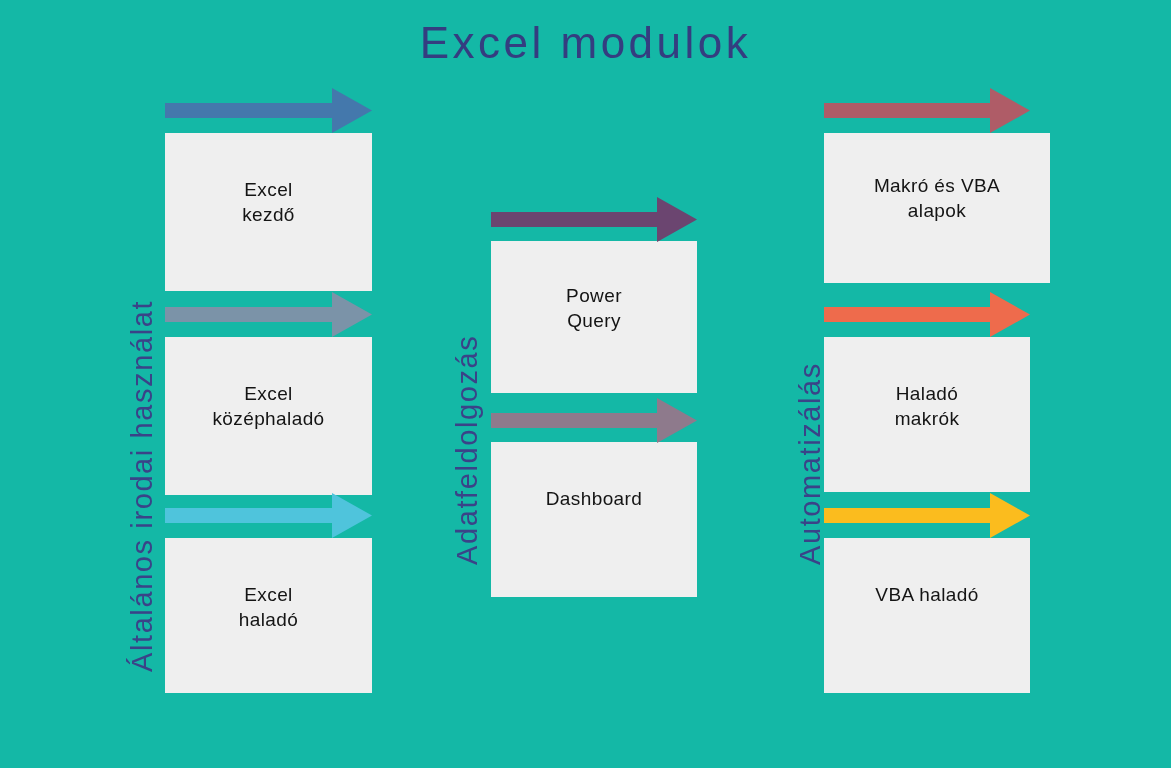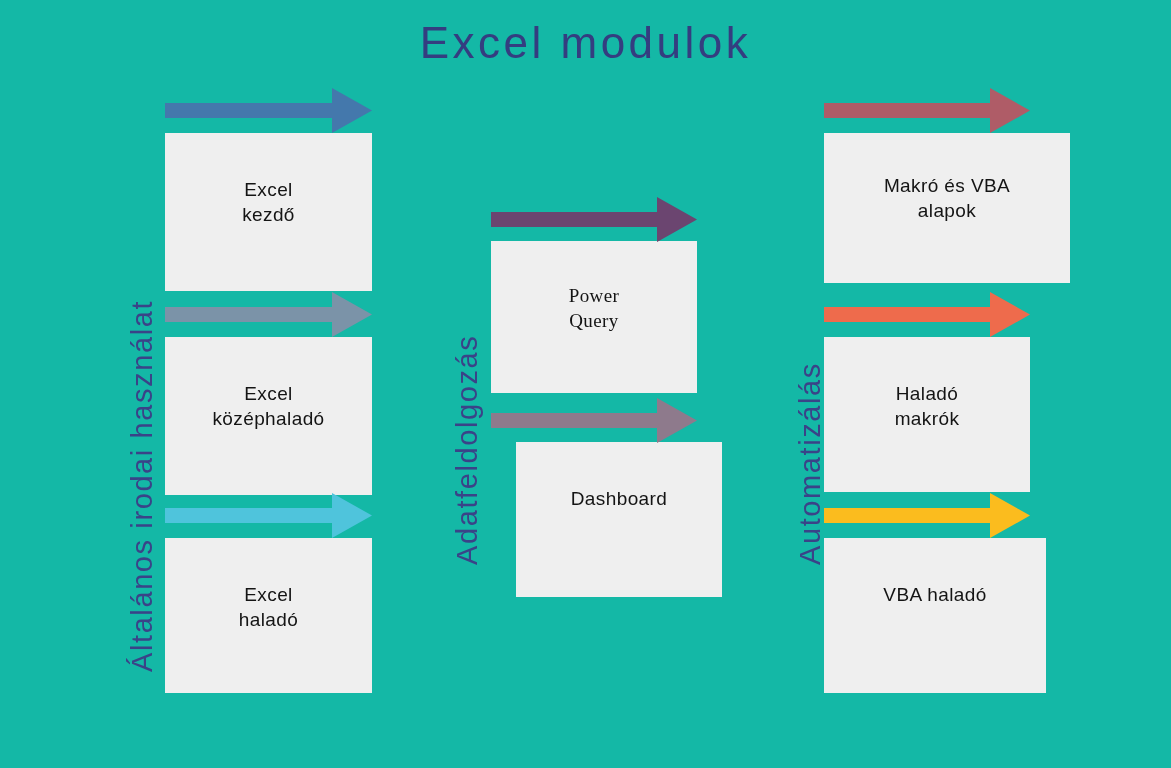--- a/index.html
+++ b/index.html
@@ -121,59 +121,59 @@
       <path d="M0 15 L167 15 L167 0 L207 22.5 L167 45 L167 30 L0 30 Z" fill="#4FC4DC"></path>
     </svg>
   </div>
 
   <div class="vlabel" style="left:451px; top:565px;">Adatfeldolgozás</div>
 
   <div class="column">
 
     <div class="card" style="left:491px; top:241px; width:206px; height:152px;">
       <div class="card-box"></div>
-      <div class="card-label" style="top:42px;font-family:Liberation Serif, serif;">Power
+      <div class="card-label" style="top:42px;">Power
 Query</div>
     </div>
     <svg class="arrow" style="left:491px; top:197px; width:212px; height:50px;" viewBox="0 0 212 50">
       <path d="M0 15 L166 15 L166 0 L206 22.5 L166 45 L166 30 L0 30 Z" fill="#6B4570"></path>
     </svg>
 
-    <div class="card" style="left:491px; top:442px; width:206px; height:155px;margin-left:25px;">
+    <div class="card" style="left:491px; top:442px; width:206px; height:155px;">
       <div class="card-box"></div>
       <div class="card-label" style="top:44px;">Dashboard</div>
     </div>
     <svg class="arrow" style="left:491px; top:398px; width:212px; height:50px;" viewBox="0 0 212 50">
       <path d="M0 15 L166 15 L166 0 L206 22.5 L166 45 L166 30 L0 30 Z" fill="#8E7A8C"></path>
     </svg>
   </div>
 
   <div class="vlabel" style="left:794px; top:565px;">Automatizálás</div>
 
   <div class="column">
 
-    <div class="card" style="left:824px; top:133px; width:246px; height:150px;">
+    <div class="card" style="left:824px; top:133px; width:226px; height:150px;">
       <div class="card-box"></div>
       <div class="card-label" style="top:40px;">Makró és VBA
 alapok</div>
     </div>
     <svg class="arrow" style="left:824px; top:88px; width:212px; height:50px;" viewBox="0 0 212 50">
       <path d="M0 15 L166 15 L166 0 L206 22.5 L166 45 L166 30 L0 30 Z" fill="#AF5C67"></path>
     </svg>
 
     <div class="card" style="left:824px; top:337px; width:206px; height:155px;">
       <div class="card-box"></div>
       <div class="card-label" style="top:44px;">Haladó
 makrók</div>
     </div>
     <svg class="arrow" style="left:824px; top:292px; width:212px; height:50px;" viewBox="0 0 212 50">
       <path d="M0 15 L166 15 L166 0 L206 22.5 L166 45 L166 30 L0 30 Z" fill="#EE6B4C"></path>
     </svg>
 
-    <div class="card" style="left:824px; top:538px; width:206px; height:155px;padding-left:16px;">
+    <div class="card" style="left:824px; top:538px; width:206px; height:155px;">
       <div class="card-box"></div>
       <div class="card-label" style="top:44px;">VBA haladó</div>
     </div>
     <svg class="arrow" style="left:824px; top:493px; width:212px; height:50px;" viewBox="0 0 212 50">
       <path d="M0 15 L166 15 L166 0 L206 22.5 L166 45 L166 30 L0 30 Z" fill="#FBBC1E"></path>
     </svg>
   </div>
 
 </div>
 

